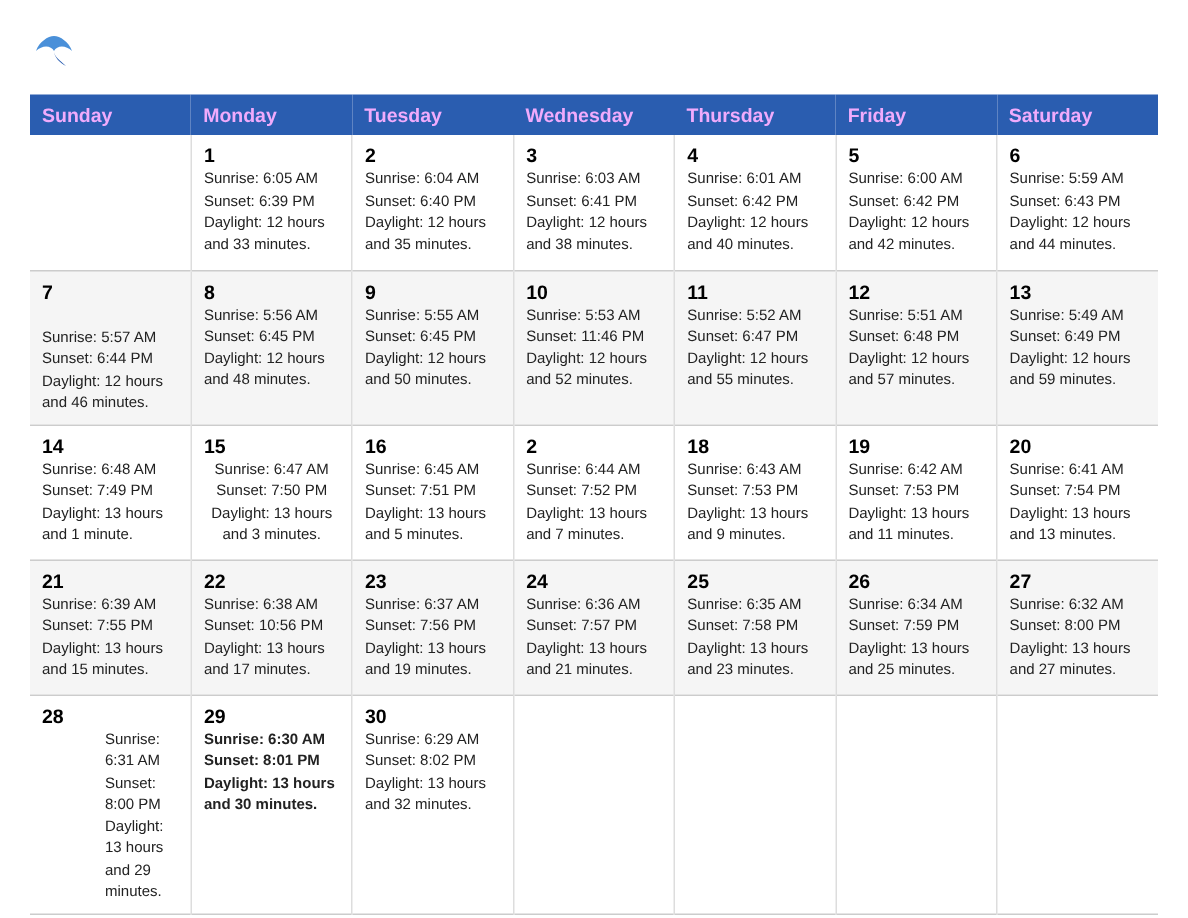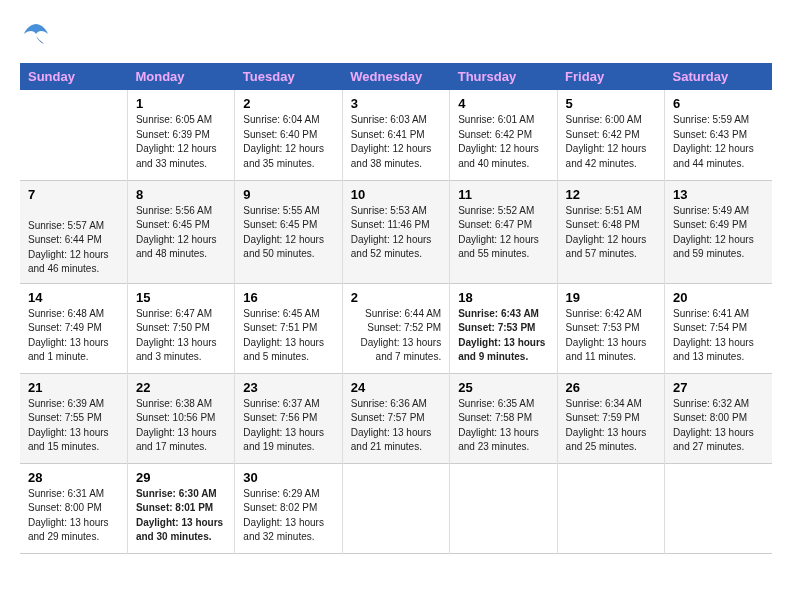--- a/index.html
+++ b/index.html
@@ -228,42 +228,42 @@
       <tr class="week-row">
         <td>
           <span class="day-num">14</span>
           <div class="day-info" style="white-space: pre-line;">Sunrise: 6:48 AM
 Sunset: 7:49 PM
 Daylight: 13 hours
 and 1 minute.</div>
         </td>
         <td>
           <span class="day-num">15</span>
-          <div class="day-info" style="white-space: pre-line;">Sunrise: 6:47 AM
+          <div class="day-info" style="white-space: pre-line; text-align: center;">Sunrise: 6:47 AM
 Sunset: 7:50 PM
 Daylight: 13 hours
 and 3 minutes.</div>
         </td>
         <td>
           <span class="day-num">16</span>
           <div class="day-info" style="white-space: pre-line;">Sunrise: 6:45 AM
 Sunset: 7:51 PM
 Daylight: 13 hours
 and 5 minutes.</div>
         </td>
         <td>
           <span class="day-num">2</span>
-          <div class="day-info" style="white-space: pre-line; text-align: right;">Sunrise: 6:44 AM
+          <div class="day-info" style="white-space: pre-line;">Sunrise: 6:44 AM
 Sunset: 7:52 PM
 Daylight: 13 hours
 and 7 minutes.</div>
         </td>
         <td>
           <span class="day-num">18</span>
-          <div class="day-info" style="white-space: pre-line; font-weight: bold;">Sunrise: 6:43 AM
+          <div class="day-info" style="white-space: pre-line;">Sunrise: 6:43 AM
 Sunset: 7:53 PM
 Daylight: 13 hours
 and 9 minutes.</div>
         </td>
         <td>
           <span class="day-num">19</span>
           <div class="day-info" style="white-space: pre-line;">Sunrise: 6:42 AM
 Sunset: 7:53 PM
 Daylight: 13 hours
 and 11 minutes.</div>
@@ -323,21 +323,21 @@
           <span class="day-num">27</span>
           <div class="day-info" style="white-space: pre-line;">Sunrise: 6:32 AM
 Sunset: 8:00 PM
 Daylight: 13 hours
 and 27 minutes.</div>
         </td>
       </tr>
       <tr class="week-row">
         <td>
           <span class="day-num">28</span>
-          <div class="day-info" style="white-space: pre-line;">Sunrise: 6:31 AM
+          <div class="day-info" style="white-space: pre-line; margin-left: 42px;">Sunrise: 6:31 AM
 Sunset: 8:00 PM
 Daylight: 13 hours
 and 29 minutes.</div>
         </td>
         <td>
           <span class="day-num">29</span>
           <div class="day-info" style="white-space: pre-line; font-weight: bold;">Sunrise: 6:30 AM
 Sunset: 8:01 PM
 Daylight: 13 hours
 and 30 minutes.</div>

